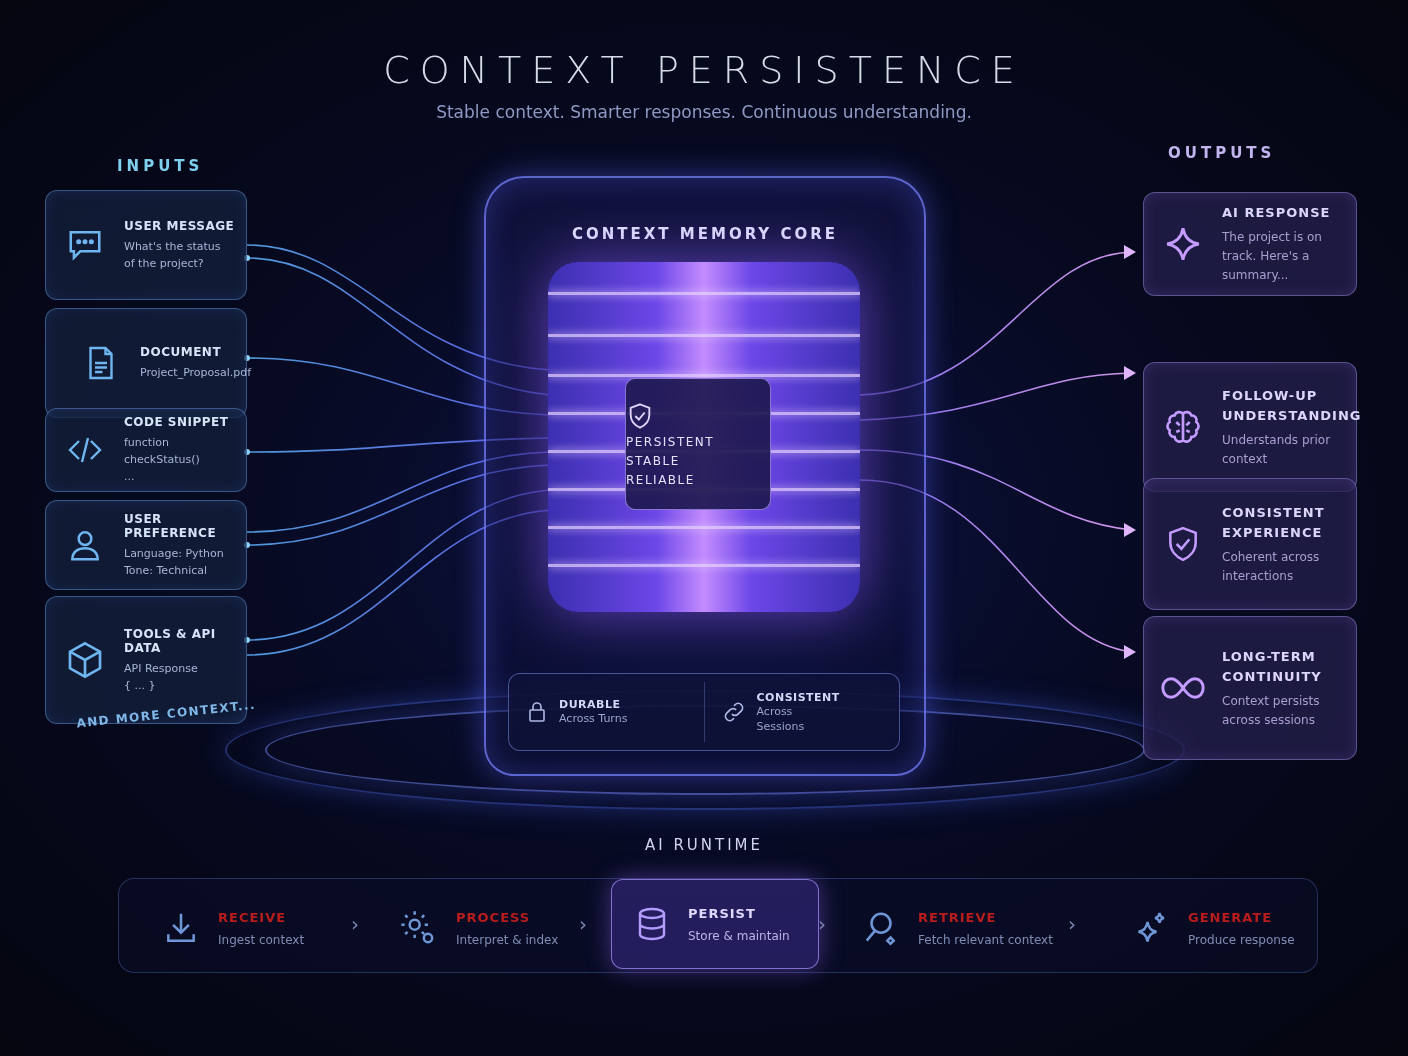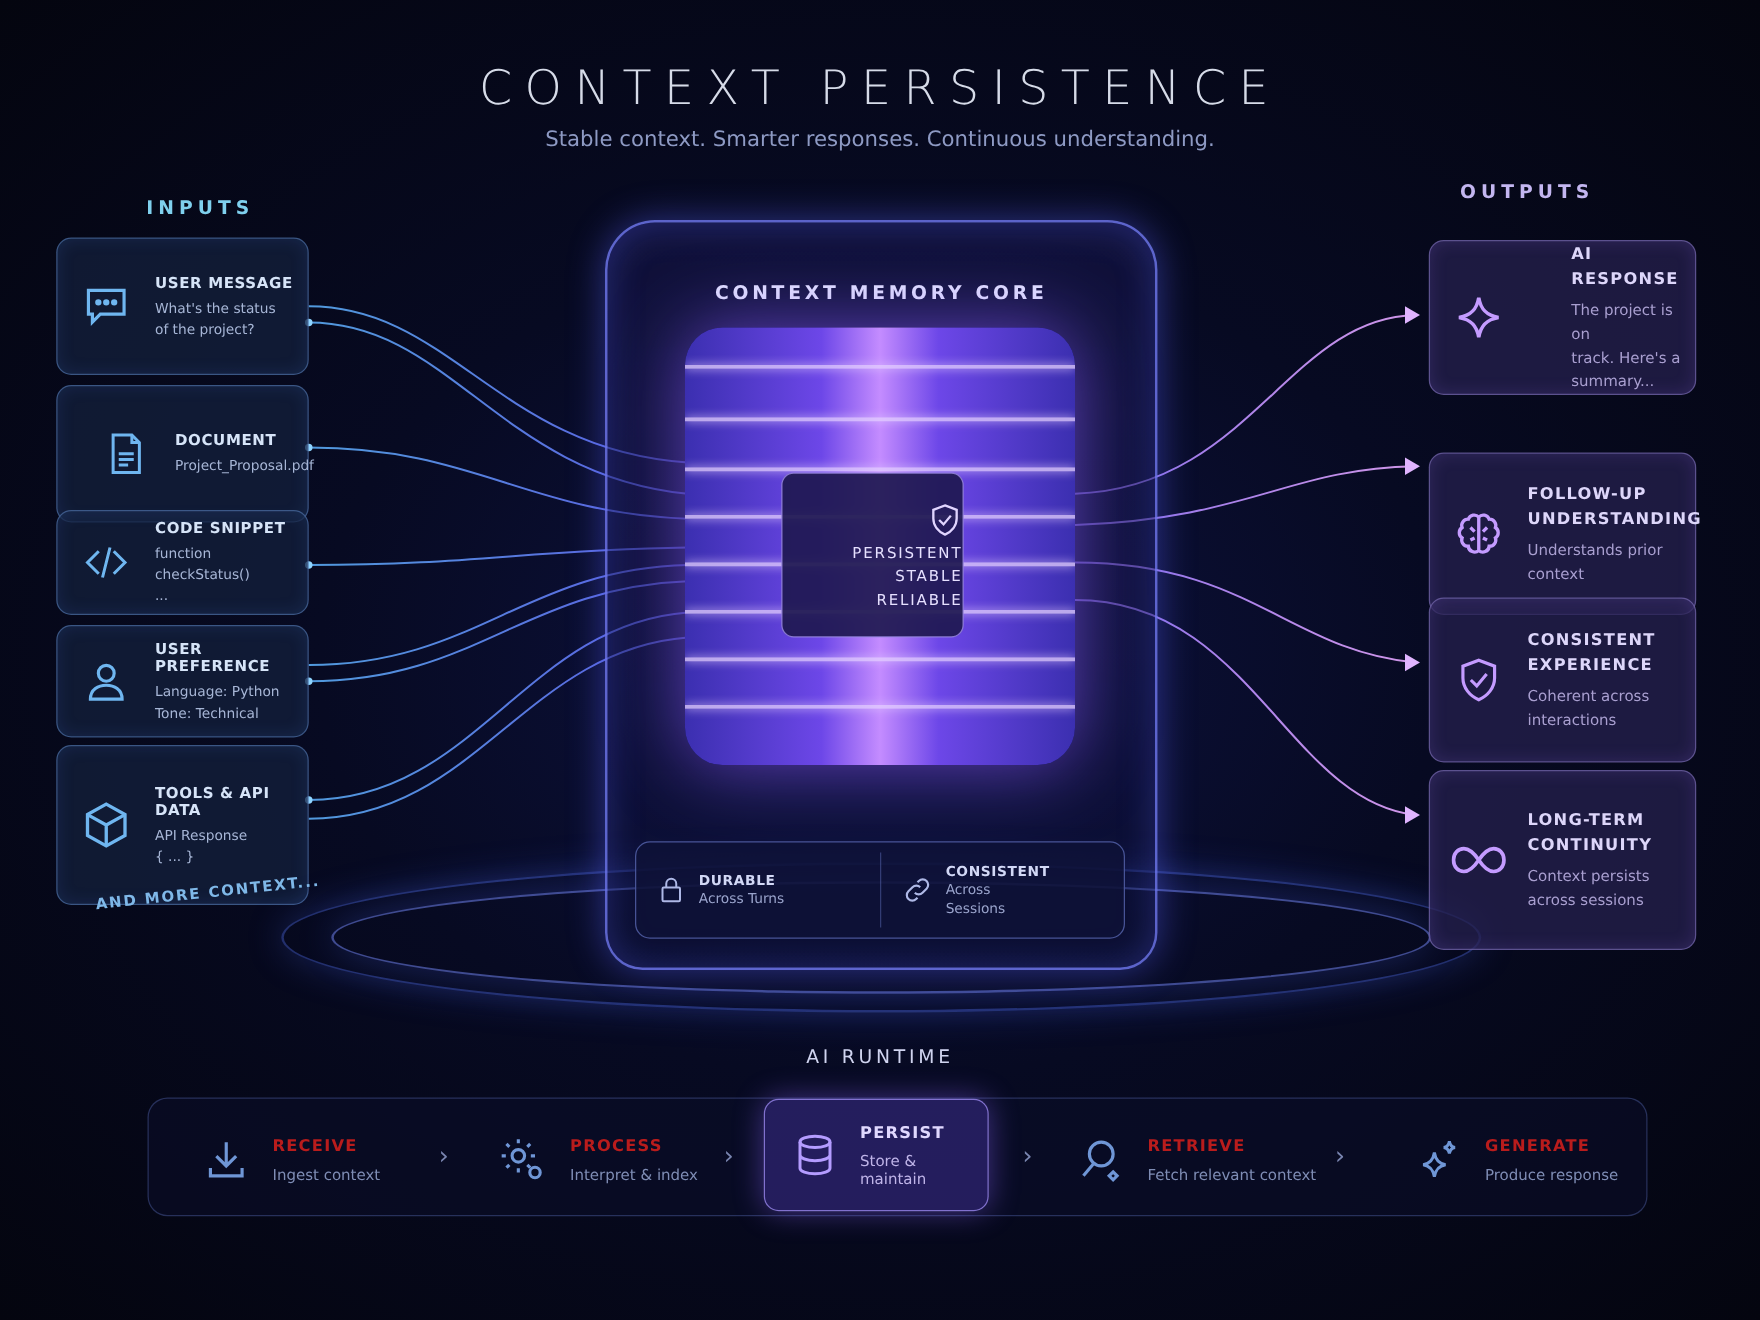--- a/index.html
+++ b/index.html
@@ -72,21 +72,21 @@
   .ring {
     position: absolute; left: 0; width: 100%; height: 3px;
     background: rgba(230, 210, 255, 0.75);
     box-shadow: 0 0 8px #e0c8ff;
   }
   .core-badge {
     position: absolute; left: 625px; top: 378px; width: 146px; height: 132px;
     background: rgba(30, 24, 80, 0.92);
     border: 1px solid rgba(180,160,255,0.7);
     border-radius: 10px;
-    display: flex; flex-direction: column; align-items: flex-end; justify-content: center; gap: 5px;
+    display: flex; flex-direction: column; align-items: flex-start; justify-content: center; gap: 5px;
   }
   .core-badge .w { font-size: 12px; letter-spacing: 1.5px; color: #e6e0ff; }
   .props {
     position: absolute; left: 508px; top: 673px; width: 392px; height: 78px;
     border: 1px solid rgba(120,140,230,0.55); border-radius: 12px;
     background: rgba(14, 18, 55, 0.85);
     display: flex; align-items: center;
   }
   .prop { flex: 1; display: flex; align-items: center; gap: 10px; padding-left: 16px; height: 60px; }
   .prop + .prop { border-left: 1px solid rgba(120,140,230,0.35); }
@@ -305,21 +305,21 @@
         </svg>
       </span>
     <div>
       <div class="h">CONSISTENT</div>
       <div class="d">Across</div>
       <div class="d">Sessions</div>
     </div>
   </div>
 </div>
 
-<div class="card out-card" style="top:192px;height:124px;gap:35px;">
+<div class="card out-card" style="top:192px;height:104px;">
   <div class="ic">
     <svg width="38" height="38" viewBox="0 0 24 24" fill="none" stroke="#c49bff" stroke-width="1.8">
         <path d="M12 2c1 6 4 9 10 10-6 1-9 4-10 10-1-6-4-9-10-10 6-1 9-4 10-10z"></path>
       </svg>
   </div>
   <div class="txt">
     <div class="h">AI RESPONSE</div>
     <div>
       <div class="d">The project is on</div>
       <div class="d">track. Here's a</div>
@@ -408,21 +408,21 @@
         <circle cx="18" cy="18" r="2.5"></circle>
       </svg>
     </span>
   <div>
       <div class="h">PROCESS</div>
       <div class="d">Interpret &amp; index</div>
     </div>
 </div>
 <div class="chev" style="left:579px;">›</div>
 
-<div class="step active" style="left:611px;width:180px;top:879px;height:90px;">
+<div class="step active" style="left:611px;width:208px;top:879px;height:90px;">
   <span>
       <svg width="36" height="40" viewBox="0 0 24 24" fill="none" stroke="#b49cff" stroke-width="1.6">
         <ellipse cx="12" cy="5" rx="8" ry="3"></ellipse>
         <path d="M4 5v14c0 1.7 3.6 3 8 3s8-1.3 8-3V5M4 12c0 1.7 3.6 3 8 3s8-1.3 8-3"></path>
       </svg>
     </span>
   <div>
       <div class="h">PERSIST</div>
       <div class="d">Store &amp; maintain</div>
     </div>

